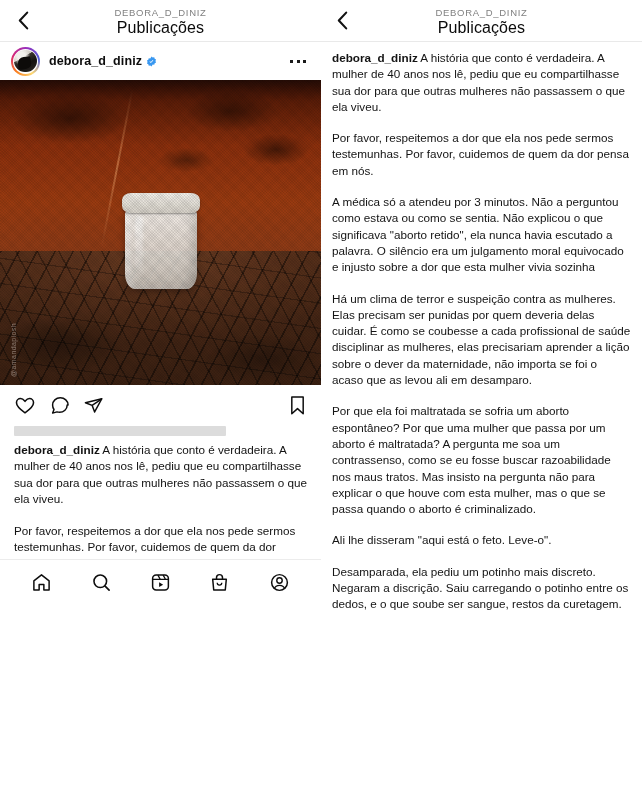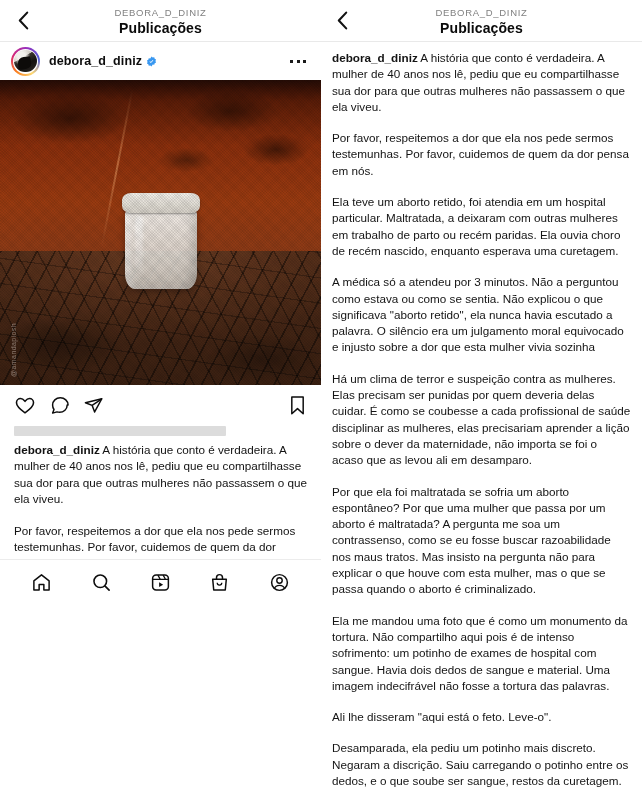--- a/index.html
+++ b/index.html
@@ -20,21 +20,21 @@
   .topbar {
     position: relative; height: 41px; background:#fff;
     display: flex; align-items: center; justify-content: center;
     flex-direction: column; padding-top: 3px;
   }
   .topbar .handle {
     font-size: 9.5px; letter-spacing: .7px; color:#808080; font-weight: 400;
     line-height: 12px;
   }
   .topbar .title {
-    font-size: 14px; font-weight: 700; color:#0a0a0a; line-height: 18px;
+    font-size: 16px; font-weight: 400; color:#0a0a0a; line-height: 18px;
     letter-spacing: .1px;
   }
   .back-chevron {
     position: absolute; left: 12px; top: 8px; width: 22px; height: 24px;
     display:flex; align-items:center; justify-content:center;
   }
   .panel-right .back-chevron { left: 10px; }
   .hairline { height:1px; background:#e9e9e9; width:100%; }
 
   
@@ -302,24 +302,22 @@
           </svg>
       </div>
       <div class="handle">DEBORA_D_DINIZ</div>
       <div class="title">Publicações</div>
     </div>
     <div class="hairline"></div>
 
     <div class="rtext">
       <p><span class="uname">debora_d_diniz</span><span> A história que conto é verdadeira. A mulher de 40 anos nos lê, pediu que eu compartilhasse sua dor para que outras mulheres não passassem o que ela viveu.</span></p>
       <p>Por favor, respeitemos a dor que ela nos pede sermos testemunhas. Por favor, cuidemos de quem da dor pensa em nós.</p>
-      <p>Ela teve um aborto retido, foi atendia em um hospital particular. Maltratada, a deixaram com outras mulheres em trabalho de parto ou recém paridas. Ela ouvia choro de recém nascido, enquanto esperava uma curetagem.</p>
       <p>A médica só a atendeu por 3 minutos. Não a perguntou como estava ou como se sentia. Não explicou o que significava "aborto retido", ela nunca havia escutado a palavra. O silêncio era um julgamento moral equivocado e injusto sobre a dor que esta mulher vivia sozinha</p>
       <p>Há um clima de terror e suspeição contra as mulheres. Elas precisam ser punidas por quem deveria delas cuidar. É como se coubesse a cada profissional de saúde disciplinar as mulheres, elas precisariam aprender a lição sobre o dever da maternidade, não importa se foi o acaso que as levou ali em desamparo.</p>
       <p>Por que ela foi maltratada se sofria um aborto espontâneo? Por que uma mulher que passa por um aborto é maltratada? A pergunta me soa um contrassenso, como se eu fosse buscar razoabilidade nos maus tratos. Mas insisto na pergunta não para explicar o que houve com esta mulher, mas o que se passa quando o aborto é criminalizado.</p>
-      <p>Ela me mandou uma foto que é como um monumento da tortura. Não compartilho aqui pois é de intenso sofrimento: um potinho de exames de hospital com sangue. Havia dois dedos de sangue e material. Uma imagem indecifrável não fosse a tortura das palavras.</p>
       <p>Ali lhe disseram "aqui está o feto.  Leve-o".</p>
       <p>Desamparada, ela pediu um potinho mais discreto. Negaram a discrição. Saiu carregando o potinho entre os dedos, e o que soube ser sangue, restos da curetagem.</p>
 
     </div>
 
   </div>
 </div>
 
 </body></html>

